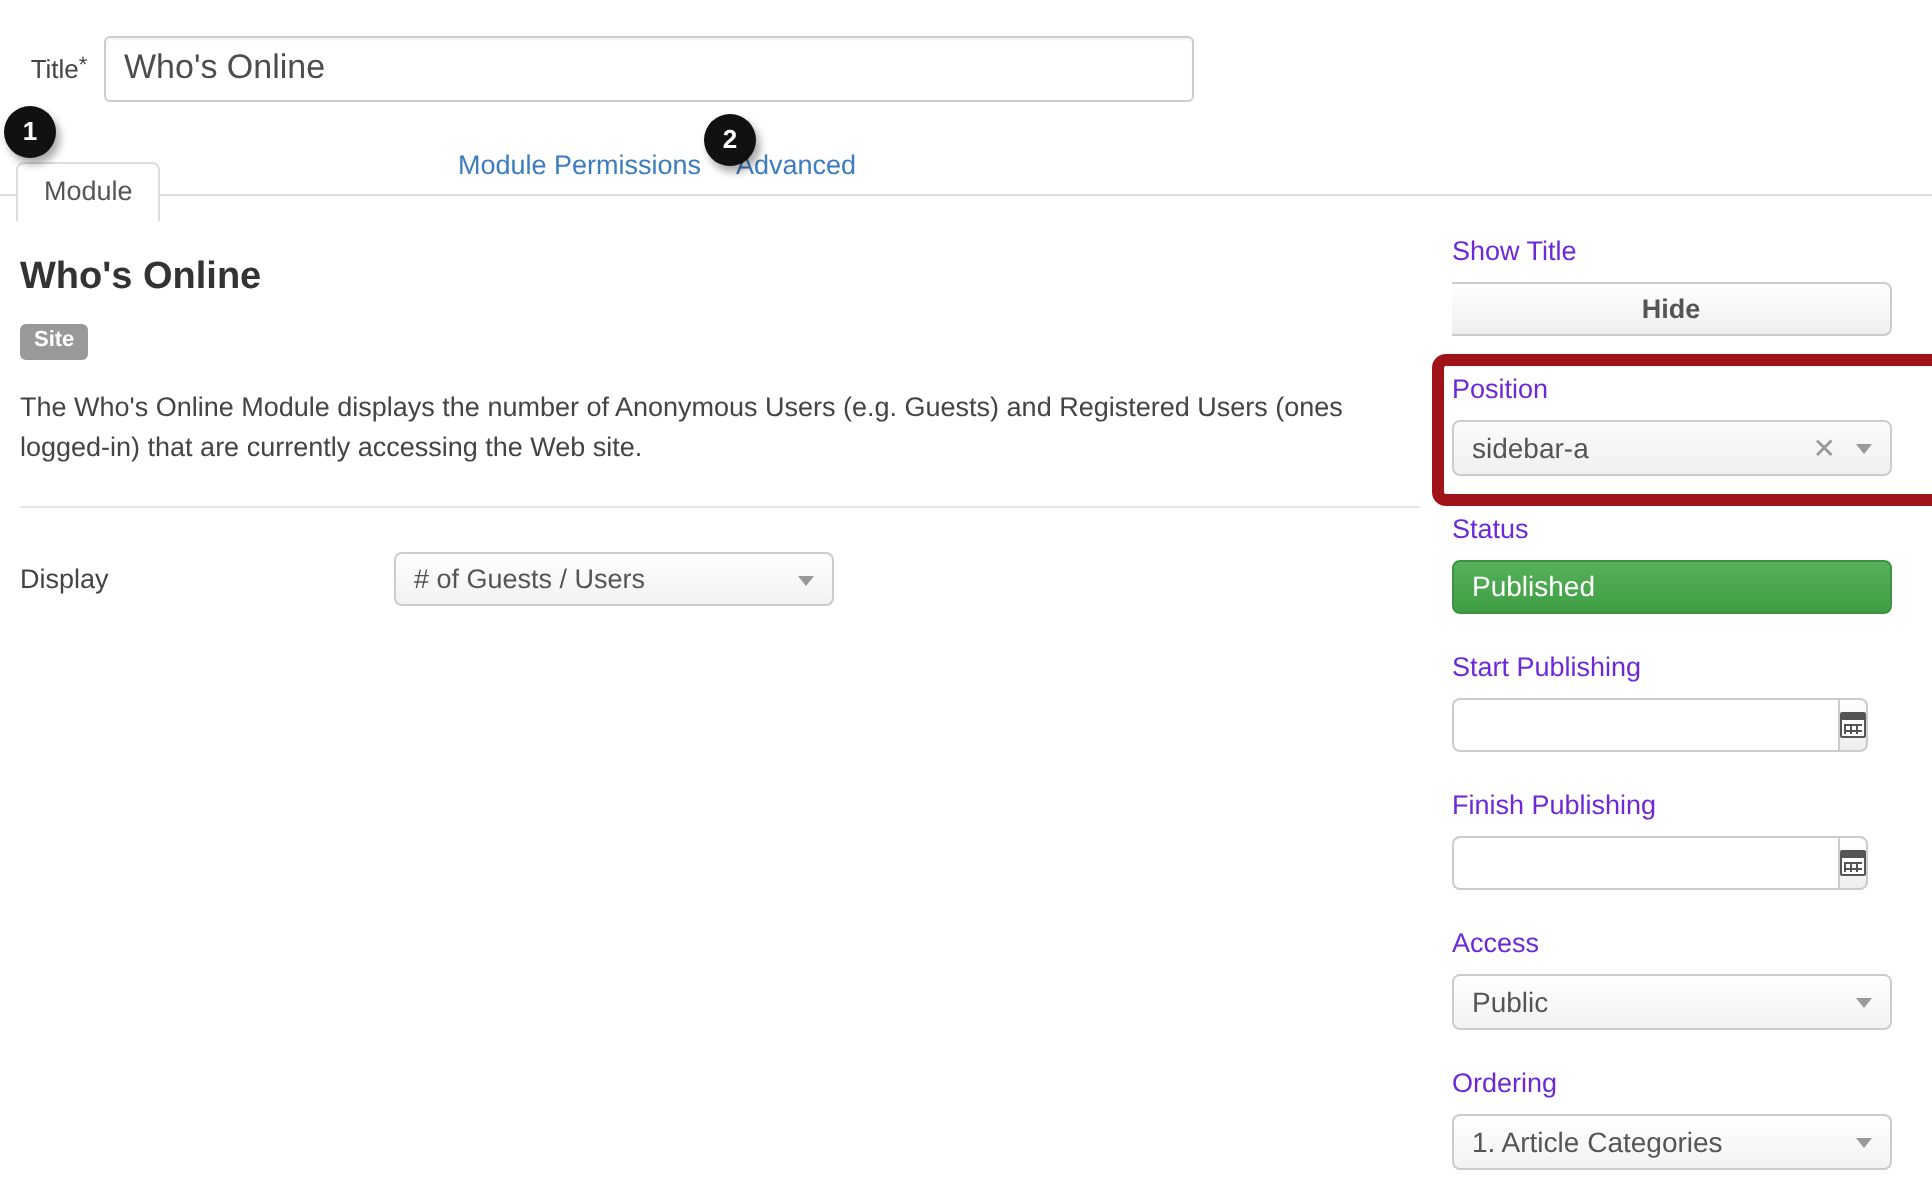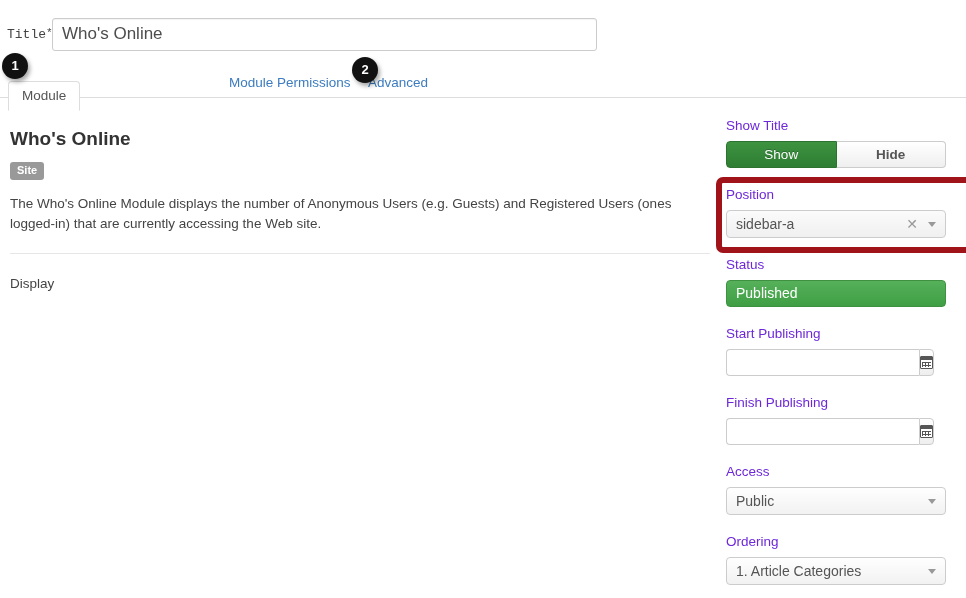--- a/index.html
+++ b/index.html
@@ -29,21 +29,20 @@
     align-items: center;
   }
   .title-label {
     width: 52px;
     text-align: center;
     font-size: 13px;
     color: #444;
     padding-left: 7px;
     box-sizing: border-box;
     white-space: nowrap;
-    font-family: Liberation Mono, monospace;
   }
   .title-label .req {
     font-size: 11px;
     vertical-align: top;
     color: #444;
   }
   .title-input {
     width: 545px;
     height: 33px;
     box-sizing: border-box;
@@ -392,28 +391,31 @@
   <div class="badge-num badge-2">2</div>
 
   <div class="content">
     <div class="mod-heading">Who's Online</div>
     <div><span class="site-badge">Site</span></div>
     <p class="mod-desc">The Who's Online Module displays the number of Anonymous Users (e.g. Guests) and Registered Users (ones logged-in) that are currently accessing the Web site.</p>
     <div class="divider"></div>
 
     <div class="field-row">
       <div class="field-label">Display</div>
+      <div class="sel sel-display">
+        <span># of Guests / Users</span>
+        <span class="caret"></span>
+      </div>
     </div>
   </div>
 
   <div class="sidebar">
 
     <div class="side-label">Show Title</div>
     <div class="btn-group">
-      <div class="btn-seg on">Show</div>
       <div class="btn-seg off">Hide</div>
     </div>
 
     <div class="side-label">Position</div>
     <div class="pos-box">
       <span>sidebar-a</span>
       <span class="pos-clear">✕</span>
       <span class="pos-caret"></span>
     </div>
 

